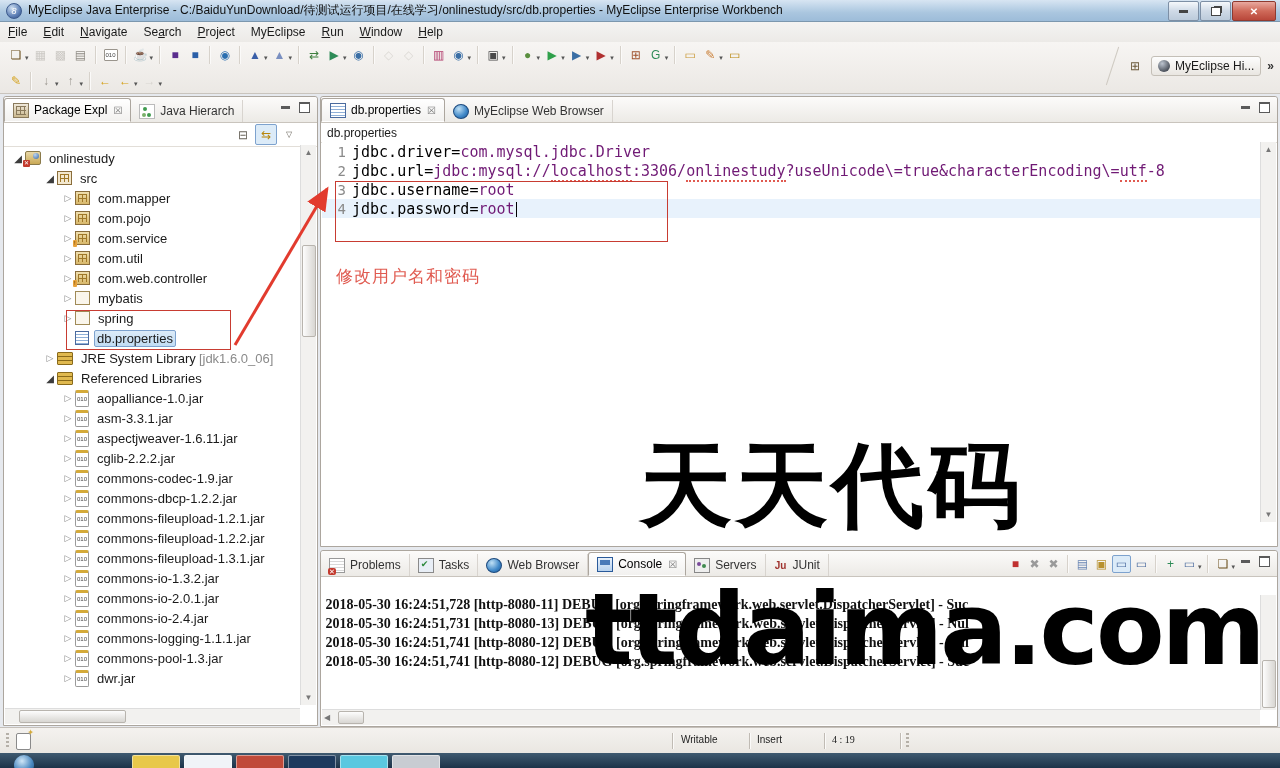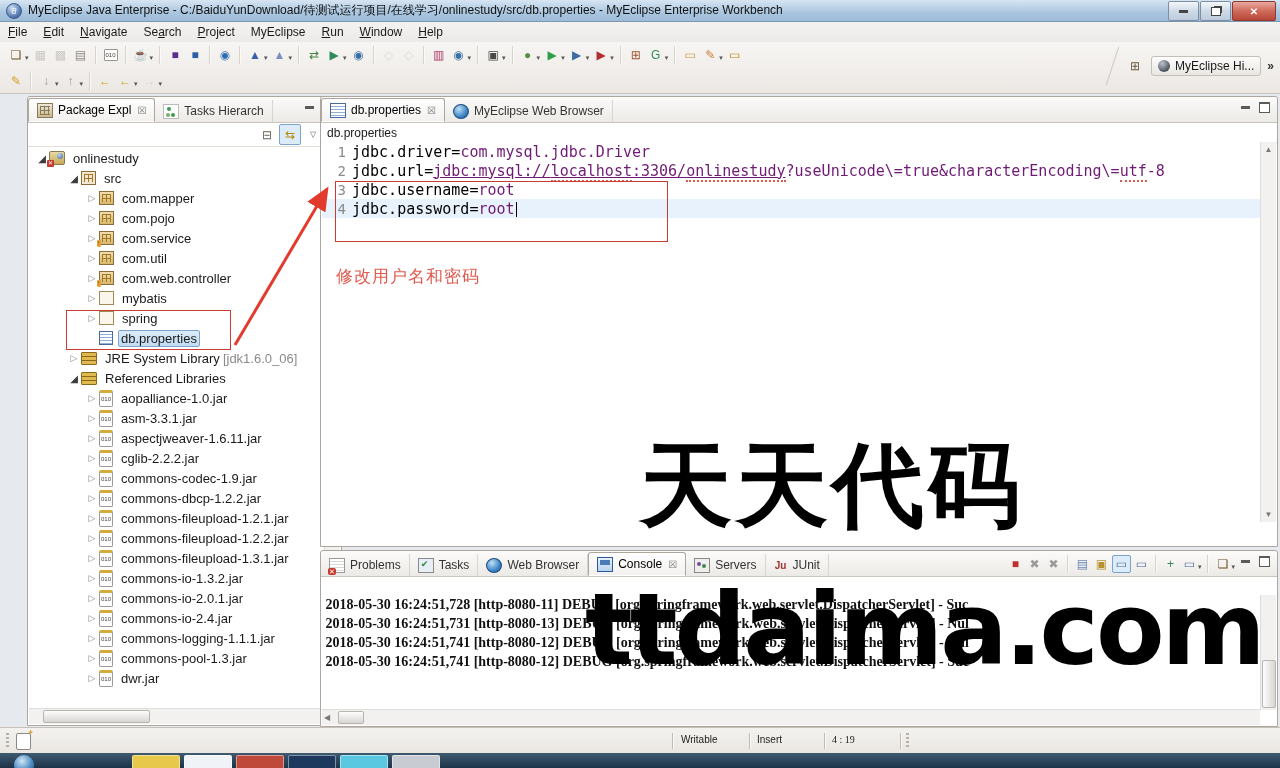--- a/index.html
+++ b/index.html
@@ -70,21 +70,21 @@
   .fi-problems::after{content:"✕";position:absolute;left:-2px;bottom:-3px;font-size:7px;color:#fff;background:#c33a2e;border-radius:2px;padding:0 1px;line-height:7px;}
   .fi-tasks{border:1px solid #8a8a8a;background:#e8eef6;}
   .fi-tasks::after{content:"✔";position:absolute;left:2px;top:0px;font-size:9px;color:#2f8a3f;}
   .fi-console{border:1px solid #2a5a9a;background:linear-gradient(#e8f1fb,#b8d2ee);}
   .fi-console::after{content:"";position:absolute;left:2px;top:2px;right:2px;height:5px;background:#4a7ab8;}
   .fi-servers{border:1px solid #888;background:#eee;}
   .fi-servers::after{content:"";position:absolute;left:2px;top:3px;width:4px;height:4px;border-radius:50%;background:#7a4a9a;box-shadow:5px 2px 0 #3f8a4f;}
   .fi-junit{color:#a0342f;font-weight:bold;font-size:10px;line-height:13px;text-align:center;}
 
   
-  #explorer{left:3px;top:96px;width:315px;height:630px;margin-left:24px;}
+  #explorer{left:3px;top:96px;width:315px;height:630px;}
   #exp-viewbar{height:23px;border-bottom:1px solid #e2ded8;display:flex;align-items:center;justify-content:flex-end;padding-right:18px;background:#fff;}
   .vbtn{width:20px;height:19px;display:flex;align-items:center;justify-content:center;font-size:12px;color:#6a655c;margin-left:2px;border-radius:2px;}
   .vbtn.pressed{border:1px solid #7da2ce;background:#dcebf8;color:#b8860b;}
   #tree{position:absolute;left:1px;top:49px;right:17px;bottom:20px;overflow:hidden;padding-top:2px;}
   .trow2{height:20px;display:flex;align-items:center;white-space:nowrap;}
   .tarrow{width:14px;text-align:center;font-size:9px;color:#8a8a8a;flex:none;}
   .tarrow.exp{color:#3c3c3c;font-size:10px;}
   .ti{width:16px;height:15px;margin-right:5px;position:relative;flex:none;display:inline-flex;align-items:center;justify-content:center;font-size:12px;}
   .ti-prj{background:linear-gradient(#e9d8a8,#c9a955);border:1px solid #8a7a4a;border-radius:2px;width:14px;height:12px;}
   .ti-prj::before{content:"";position:absolute;right:1px;top:1px;width:6px;height:6px;border-radius:50%;background:radial-gradient(circle at 35% 30%,#bcd4ee,#3a6aa8);}
@@ -113,21 +113,21 @@
   #editorStack{left:320px;top:96px;width:958px;height:451px;}
   #breadcrumb{height:19px;border-bottom:1px solid #e0ddd8;display:flex;align-items:center;padding-left:6px;font-size:12px;background:#fff;}
   #editor-body{position:absolute;left:1px;top:45px;right:17px;bottom:24px;background:#fff;overflow:hidden;
                font-family:"DejaVu Sans Mono",monospace;font-size:15px;}
   .eline{height:19px;display:flex;align-items:center;}
   .eline.cl{background:#e8f2fc;}
   .lnum{width:24px;text-align:right;color:#8a8a8a;flex:none;padding-right:6px;font-size:14px;}
   .code{white-space:pre;}
   .k{color:#000;}
   .v{color:#701a75;}
-  .v.u{text-decoration:underline;}
+  .v.u{}
   .v.m{border-bottom:2px dotted #e05a50;}
   .caret{display:inline-block;width:1.5px;height:15px;background:#000;vertical-align:middle;margin-left:1px;}
   #ed-btabs{position:absolute;left:0;bottom:0;right:0;height:23px;background:linear-gradient(#f4f2ef,#e9e6e1);
             border-top:1px solid #c9c4bd;display:flex;align-items:flex-end;padding-left:2px;}
   .btab{padding:2px 10px 3px;font-size:12px;border:1px solid #b5b0a8;border-bottom:none;background:linear-gradient(#eceae6,#dcd8d2);margin-right:1px;border-radius:2px 2px 0 0;}
   .btab.active{background:#fff;font-weight:normal;}
 
   
   #consoleStack{left:320px;top:550px;width:958px;height:177px;}
   #console-title{height:19px;border-bottom:1px solid #e6e3de;display:flex;align-items:center;padding-left:4px;font-size:12px;background:#fff;white-space:nowrap;overflow:hidden;}
@@ -344,21 +344,21 @@
       <span class="pbtn min"></span>
       <span class="pbtn max"></span>
     </div>
   <div class="tab active">
         <span class="fi fi-pkgexp"></span>
         <span>Package Expl</span>
         <span class="close">☒</span>
       </div>
       <div class="tab">
         <span class="fi fi-hier"></span>
-        <span>Tasks Hierarch</span>
+        <span>Java Hierarch</span>
       </div>
     </div>
   <div id="exp-viewbar">
     <span class="vbtn">⊟</span>
     <span class="vbtn pressed">⇆</span>
     <span class="vbtn" style="font-size:8px;">▽</span>
   </div>
   <div id="tree">
       <div class="trow2" style="padding-left: 6px;">
         <span class="tarrow exp">◢</span>

